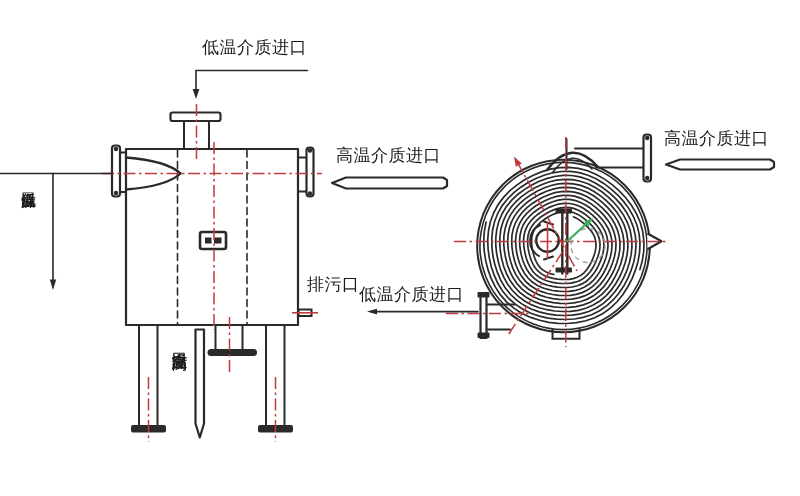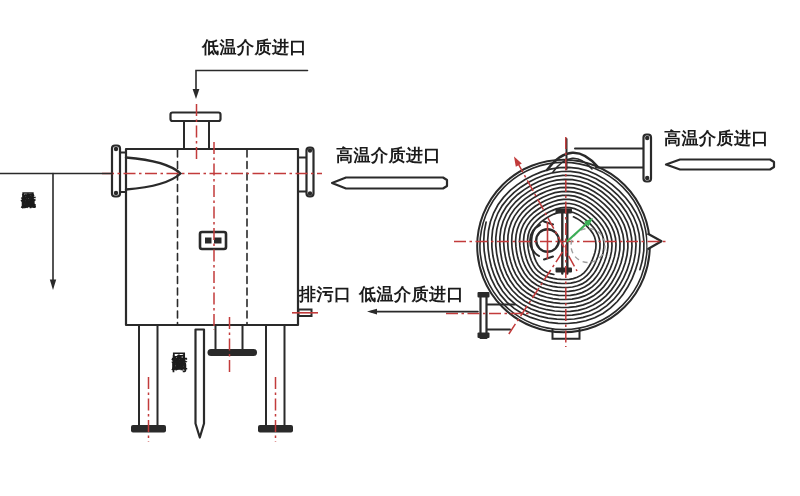--- a/index.html
+++ b/index.html
@@ -7,21 +7,21 @@
     --phantom:#9d9d9d; --background:#ffffff;
   }
   html,body{margin:0;padding:0;}
   #stage{
     position:relative; width:800px; height:496px; overflow:hidden;
     background:var(--background);
     font-family:"Liberation Sans", sans-serif;
   }
   svg{position:absolute;left:0;top:0;}
   .label{
-    position:absolute; font-weight:bold; font-size:17px; color:#1b1b1b;
+    position:absolute; font-weight:normal; font-size:17px; color:#1b1b1b;
     white-space:nowrap; letter-spacing:0.5px; line-height:1.1;
   }
   .label.vert{
     writing-mode:vertical-rl; text-orientation:upright;
     letter-spacing:0; white-space:normal;
   }
   
   .k  {stroke:var(--line); fill:none; stroke-width:2; stroke-linecap:round;}
   .k1 {stroke:var(--line); fill:none; stroke-width:1.6; stroke-linecap:round;}
   .kt {stroke:var(--line); fill:none; stroke-width:2.4; stroke-linecap:round;}
@@ -174,18 +174,18 @@
     <path class="k1" d="M371,311.6 H478"></path>
     <polygon class="df" points="367,311.6 377,308.8 377,314.4"></polygon>
 
     <path class="wf" d="M195.5,329.5 V423.5 L199.8,437.5 L204,423.5 V329.5 Z"></path>
   </g>
 </svg>
 
 <div class="label" style="left:202px; top:39px;">低温介质进口</div>
 <div class="label" style="left:336px; top:147px;">高温介质进口</div>
 <div class="label" style="left:664px; top:130px;">高温介质进口</div>
-<div class="label" style="left:299px; top:286px;">排污口</div>
+<div class="label" style="left:299px; top:276px;padding-left:8px;">排污口</div>
 <div class="label" style="left:359px; top:286px;">低温介质进口</div>
 <div class="label vert" style="left:20px;  top:181px; font-size:15px;">低温介质出口</div>
 <div class="label vert" style="left:171px; top:341px; font-size:16px;">高温介质出口</div>
 
 </div>
 
 </body></html>

